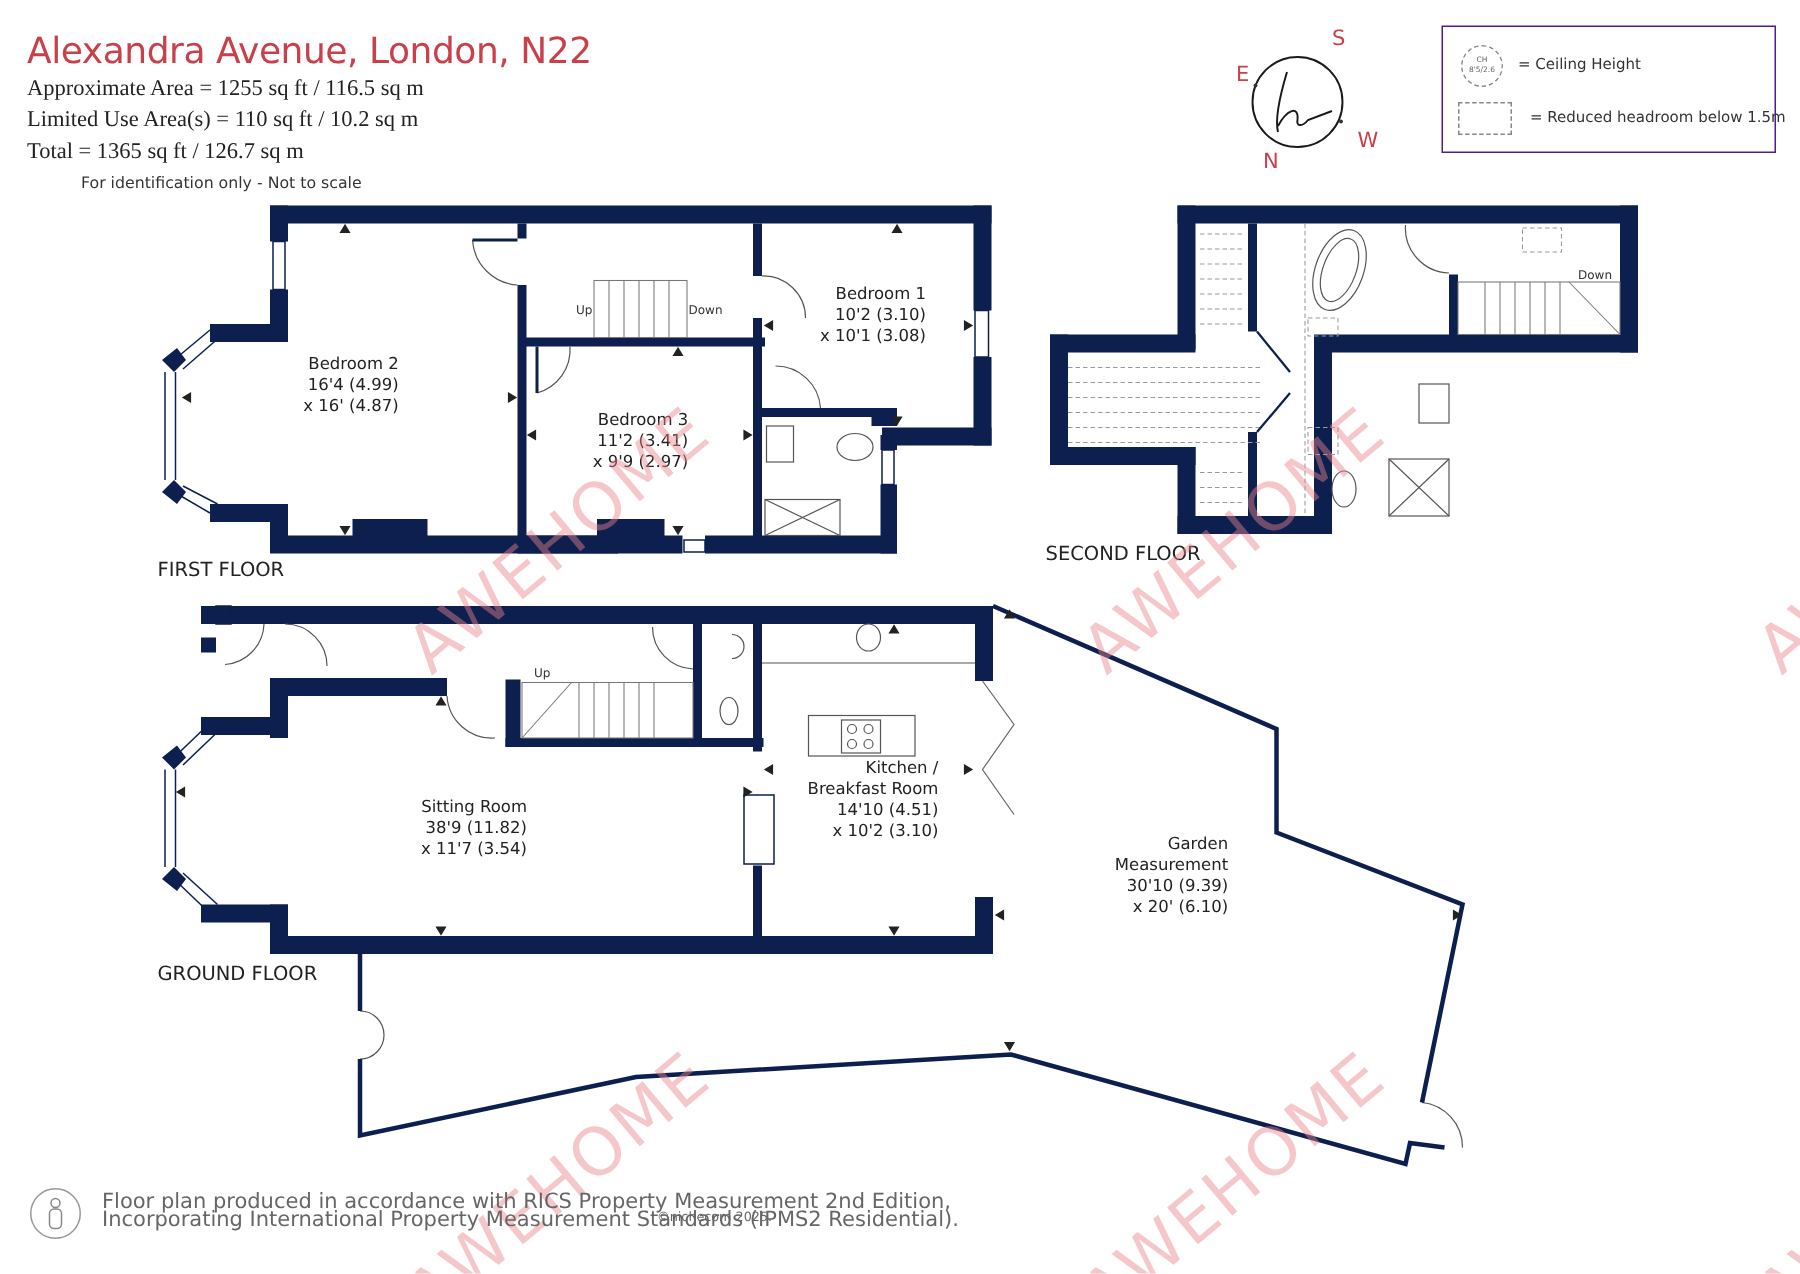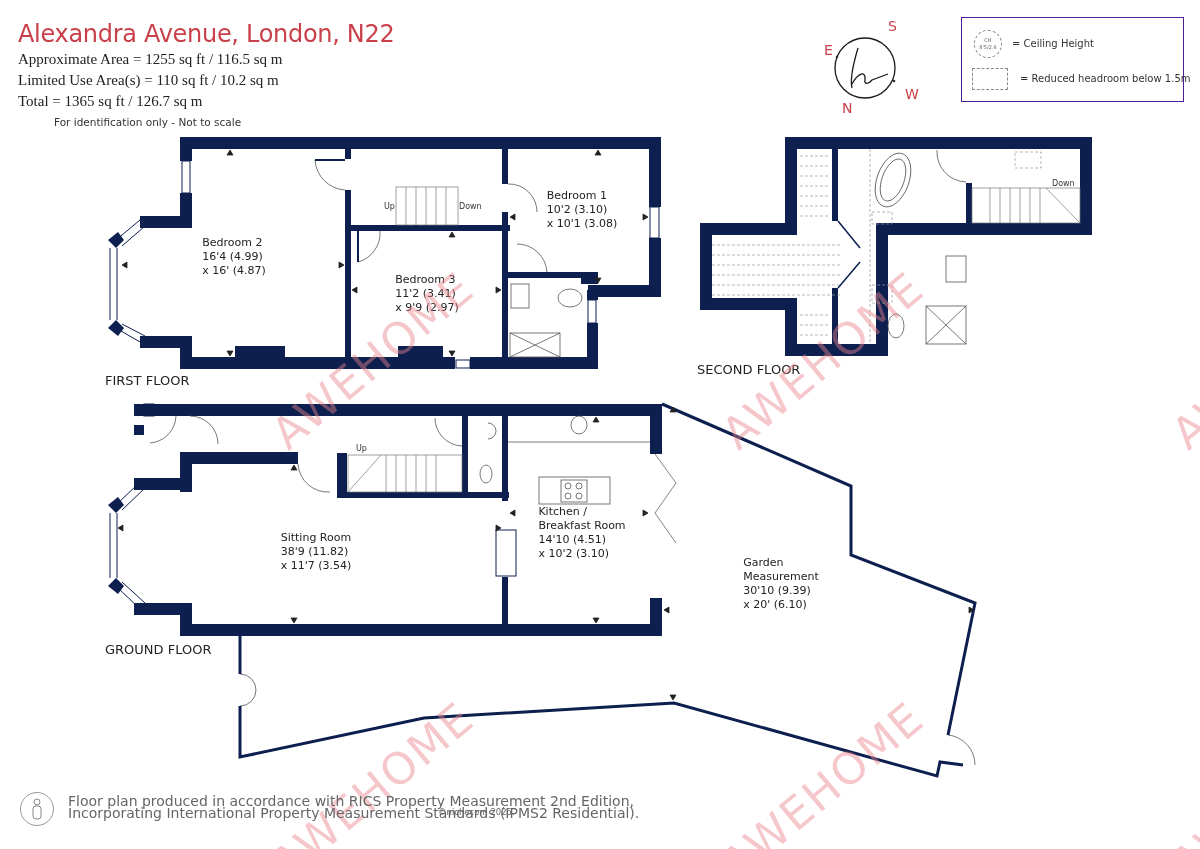--- a/index.html
+++ b/index.html
@@ -3,21 +3,21 @@
 <meta charset="utf-8">
 <style>
   html, body { margin:0; padding:0; background:#ffffff; }
   body { width:1200px; height:849px; position:relative; overflow:hidden; font-family:"DejaVu Sans", sans-serif; color:#222; }
   .abs { position:absolute; }
   .title { left:18px; top:20px; font-size:24px; color:#c9404a; letter-spacing:-0.3px; white-space:nowrap;text-align:center; }
   .area-line { left:18px; font-size:15px; color:#222; white-space:nowrap;font-family:Liberation Serif, serif; }
   .disclaimer { left:18px; top:116px; font-size:10.5px; color:#333; white-space:nowrap;margin-left:36px; }
   .legend-box { left:961px; top:17px; width:221px; height:83px; border:1px solid #4c1d95; background:#fff; }
   .legend-text { font-size:10px; color:#333; white-space:nowrap; }
-  .room-label { font-size:11px; color:#222; text-align:left; line-height:14px; white-space:nowrap; transform:translateX(-50%); }
+  .room-label { font-size:11px; color:#222; text-align:right; line-height:14px; white-space:nowrap; transform:translateX(-50%); }
   .floor-label { font-size:13px; color:#222; white-space:nowrap; }
   .small-label { font-size:8px; color:#333; white-space:nowrap; }
   .footer-text { left:68px; top:795px; font-size:14px; color:#666; line-height:12px; white-space:nowrap; }
   .copyright { left:438px; top:807px; font-size:8.5px; color:#666; white-space:nowrap; }
   .watermark { font-size:44px; color:rgba(232,130,140,0.45); transform:rotate(-40deg); transform-origin:left top; white-space:nowrap; letter-spacing:2px; pointer-events:none; }
   svg { position:absolute; left:0; top:0; }
 </style>
 </head>
 <body>
 

